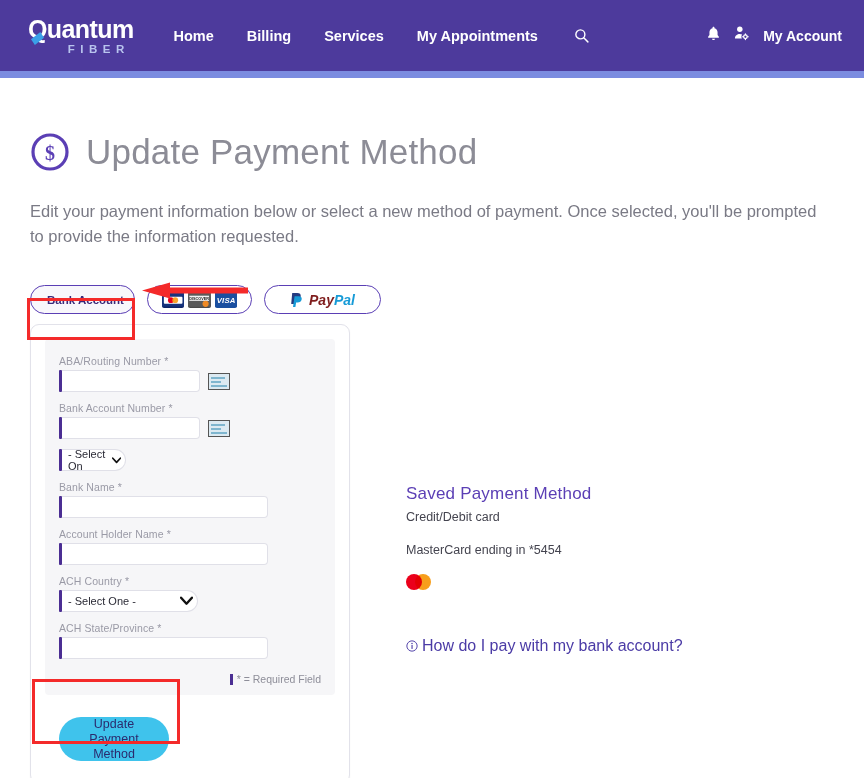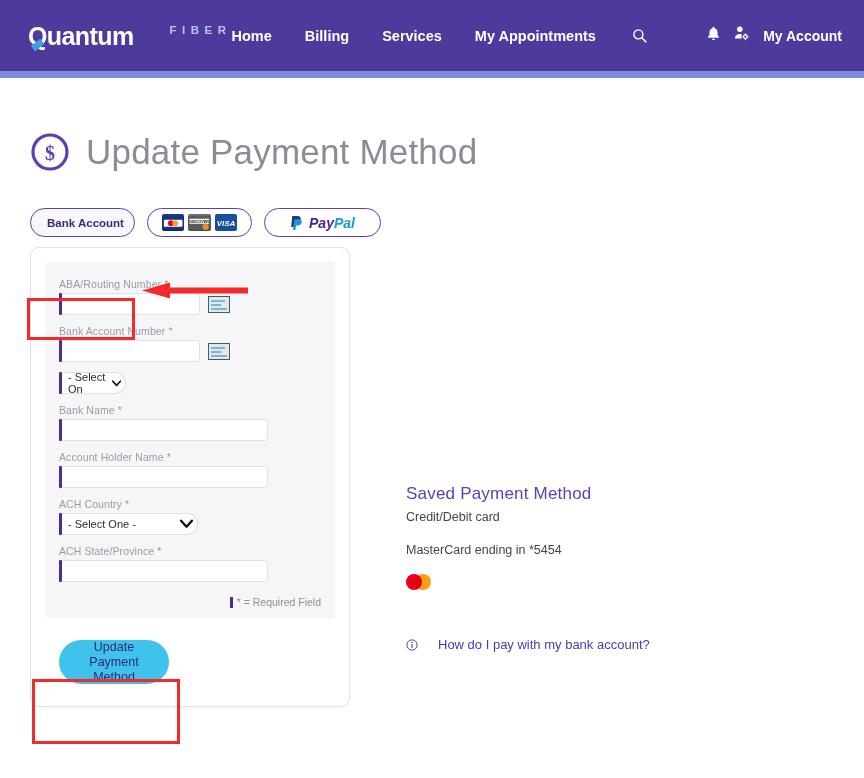--- a/index.html
+++ b/index.html
@@ -22,22 +22,23 @@
     padding: 0 22px 0 28px;
     position: relative;
   }
   .header-accent {
     height: 7px;
     background: #7b8ce0;
     width: 100%;
   }
   .logo {
     display: flex;
-    flex-direction: row;
-    align-items: flex-start;
+    flex-direction: column;
+    align-items: center;
+    margin-right: 40px;
     position: relative;
   }
   .logo-main {
     color: #ffffff;
     font-size: 25px;
     font-weight: bold;
     letter-spacing: -0.6px;
     line-height: 26px;
     position: relative;
   }
@@ -154,21 +155,21 @@
     font-size: 6px;
     font-weight: bold;
     color: #fff;
     overflow: hidden;
     position: relative;
   }
   .card-mc { background: linear-gradient(#1a3a8f,#0f2566); }
   .card-disc { background: linear-gradient(#6e6e6e,#4a4a4a); }
   .card-visa { background: #1a4fa0; font-style: italic; font-size: 9px; letter-spacing: .3px;}
   .paypal-text { font-size: 14px; font-weight: bold; font-style: italic; }
-  .pp-blue { color: #4c1d95; }
+  .pp-blue { color: #7f1d1d; }
   .pp-ltblue { color: #179bd7; }
 
   
   .anno-box {
     position: absolute;
     border: 3px solid #f42a2a;
     pointer-events: none;
     z-index: 40;
   }
   .anno-arrow { position: absolute; z-index: 40; pointer-events: none; }
@@ -320,25 +321,25 @@
     position: absolute;
     top: 3px;
     width: 16px;
     height: 16px;
     border-radius: 50%;
   }
   .mc-logo .c1 { left: 0; background: #eb001b; }
   .mc-logo .c2 { left: 9px; background: #f79e1b; mix-blend-mode: multiply; }
   .help-link {
     margin-top: 44px;
-    font-size: 13px;
+    font-size: 16px;
     color: #4b3ba6;
     display: flex;
     align-items: center;
-    gap: 20px;
+    gap: 4px;
     cursor: pointer;
   }
 </style>
 </head>
 <body>
 
 <div class="header">
   <div class="logo">
     <div class="logo-main">Quantum</div>
     <div class="logo-sub">FIBER</div>
@@ -380,20 +381,21 @@
 <div class="content">
 
   <div class="page-title-row">
     <svg class="dollar-icon" viewBox="0 0 40 40">
       <circle cx="20" cy="20" r="17" fill="none" stroke="#5b3fb5" stroke-width="3.2"></circle>
       <text x="20" y="27.5" text-anchor="middle" font-size="20" font-weight="bold" fill="#5b3fb5" font-family="Liberation Serif, serif">$</text>
     </svg>
     <div class="page-title">Update Payment Method</div>
   </div>
 
+  <div class="page-desc">Edit your payment information below or select a new method of payment. Once selected, you'll be prompted to provide the information requested.</div>
 
   <div class="tabs">
 
     <div class="tab bank">
       <svg width="13" height="13" viewBox="0 0 16 16" fill="none" stroke="#3b2a7a" stroke-width="1.2">
         <path d="M1 5.5L8 1.8l7 3.7" stroke-linejoin="round"></path>
         <line x1="3.4" y1="6.6" x2="3.4" y2="11.8"></line>
         <line x1="6.4" y1="6.6" x2="6.4" y2="11.8"></line>
         <line x1="9.6" y1="6.6" x2="9.6" y2="11.8"></line>
         <line x1="12.6" y1="6.6" x2="12.6" y2="11.8"></line>

